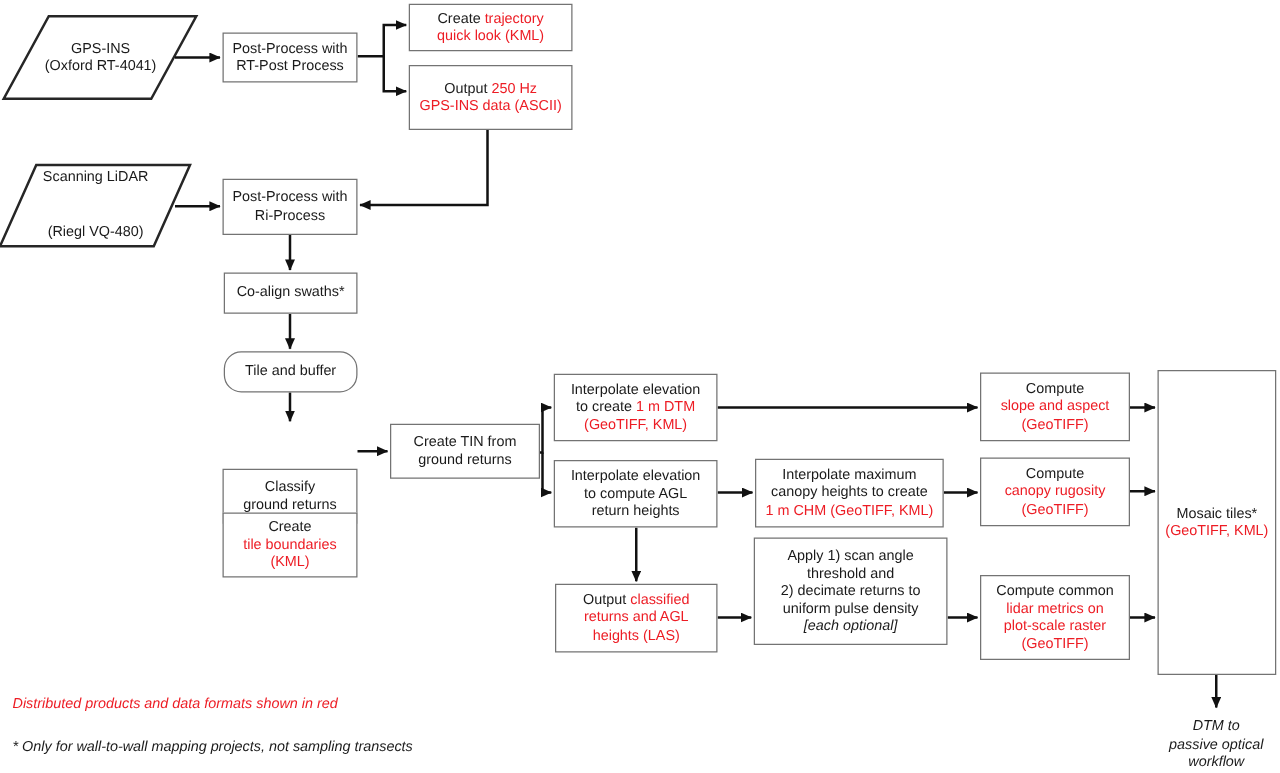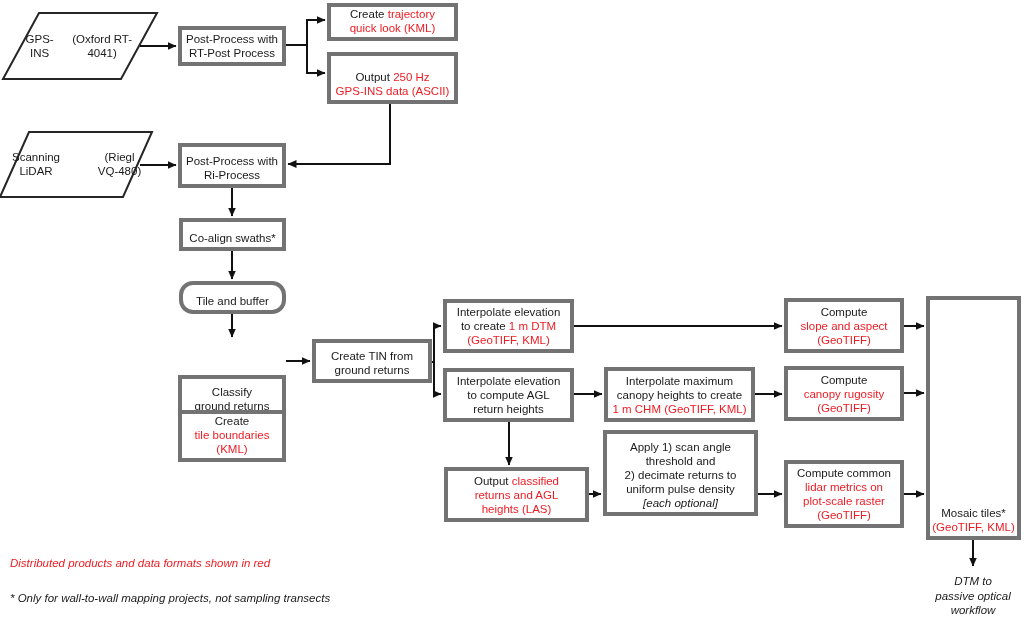--- a/index.html
+++ b/index.html
@@ -2,26 +2,26 @@
 <html style="--red: #ed1c24;"><head>
 <meta charset="utf-8">
 <style>
   html,body{margin:0;padding:0;background:#fff;}
   .canvas{
     position:relative;width:1024px;height:618px;background:#ffffff;
     font-family:"Liberation Sans",sans-serif;color:#1a1a1a;overflow:hidden;
   }
   svg.layer{position:absolute;left:0;top:0;width:1024px;height:618px;pointer-events:none;}
   .node{
-    position:absolute;box-sizing:border-box;border:4px solid #737373;background:#fff;
-    display:flex;flex-direction:column;justify-content:flex-end;align-items:center;
+    position:absolute;box-sizing:border-box;border:1px solid #737373;background:#fff;
+    display:flex;flex-direction:column;justify-content:center;align-items:center;
     text-align:center;font-size:11.5px;line-height:1.22;color:#1a1a1a;padding:2px;
   }
   .ptext{
-    position:absolute;display:flex;flex-direction:row;justify-content:center;align-items:center;
+    position:absolute;display:flex;flex-direction:column;justify-content:center;align-items:center;
     text-align:center;font-size:11.5px;line-height:1.25;color:#1a1a1a;
   }
   .freetext{
     position:absolute;display:flex;flex-direction:column;justify-content:flex-start;align-items:center;
     text-align:center;font-size:11.5px;line-height:1.28;font-style:italic;color:#1a1a1a;
   }
   .note{position:absolute;font-style:italic;font-size:11.5px;white-space:nowrap;}
   .red{color:var(--red,#ed1c24);}
   .it{font-style:italic;}
 </style>
@@ -128,21 +128,21 @@
   <div class="node" style="left:784px;top:298px;width:120px;height:55px;">
       <div><span>Compute</span></div>
       <div><span class="red">slope and aspect</span></div>
       <div><span class="red">(GeoTIFF)</span></div>
     </div>
   <div class="node" style="left:784px;top:366px;width:120px;height:55px;">
       <div><span>Compute</span></div>
       <div><span class="red">canopy rugosity</span></div>
       <div><span class="red">(GeoTIFF)</span></div>
     </div>
-  <div class="node" style="left:444px;top:467px;width:145px;height:55px;">
+  <div class="node" style="left:444px;top:467px;width:130px;height:55px;">
       <div><span>Output </span><span class="red">classified</span></div>
       <div><span class="red">returns and AGL</span></div>
       <div><span class="red">heights (LAS)</span></div>
     </div>
   <div class="node" style="left:603px;top:430px;width:155px;height:86px;">
       <div><span>Apply 1) scan angle</span></div>
       <div><span>threshold and</span></div>
       <div><span>2) decimate returns to</span></div>
       <div><span>uniform pulse density</span></div>
       <div><span class="it">[each optional]</span></div>

